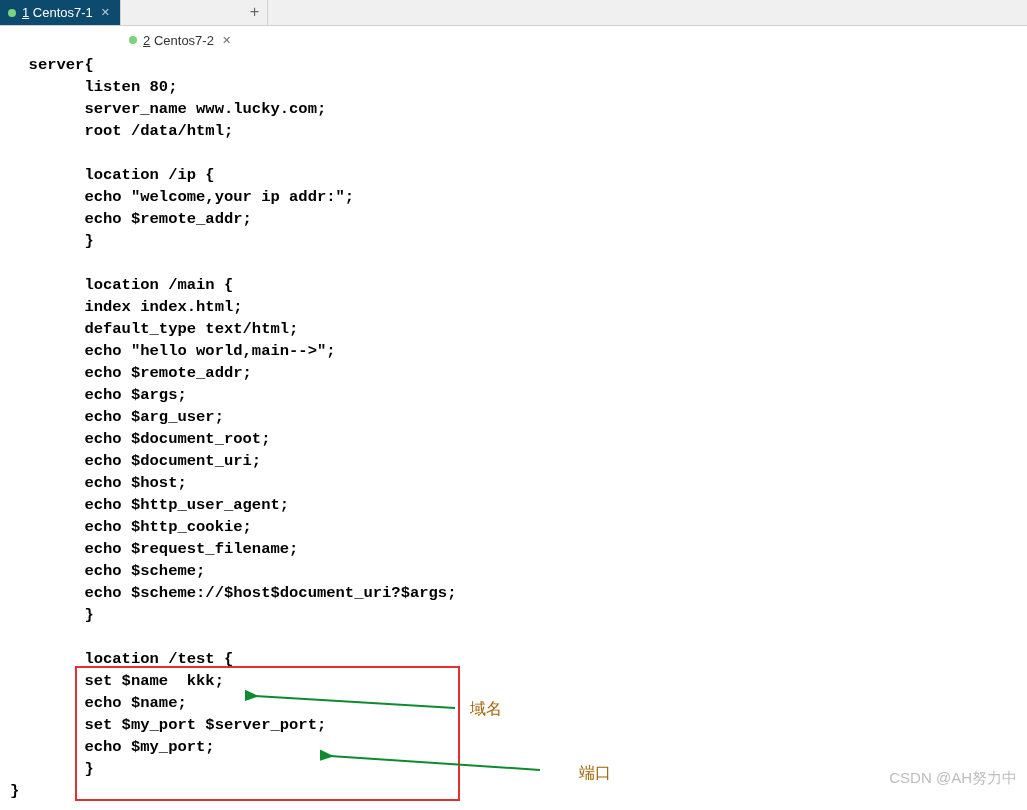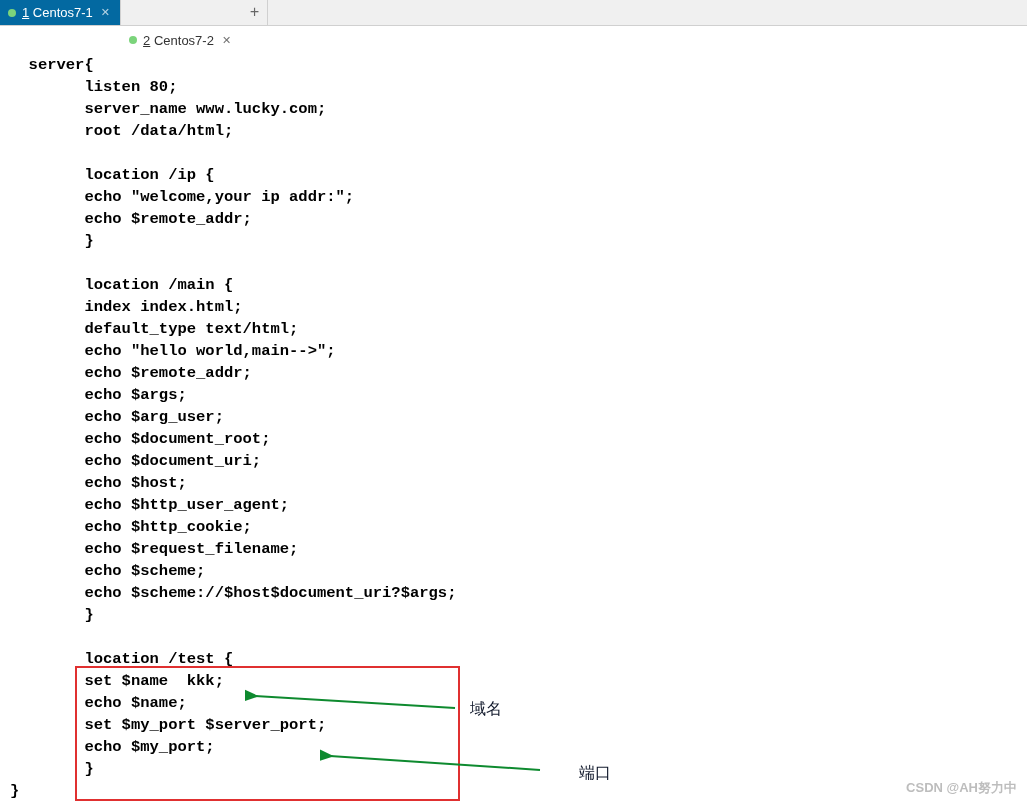--- a/index.html
+++ b/index.html
@@ -22,21 +22,21 @@
       display: flex;
       align-items: center;
       padding: 0 8px;
       border-right: 1px solid #d0d0d0;
       font-family: -apple-system, "Segoe UI", Arial, sans-serif;
       font-size: 13px;
       gap: 6px;
       cursor: pointer;
     }
     .tab.active {
-      background: #0369a1;
+      background: #0c4a6e;
       color: #fff;
     }
     .tab.inactive {
       background: #c4b5fd;
       color: #333;
       margin-top: 40px;
     }
     .dot {
       width: 8px;
       height: 8px;
@@ -72,37 +72,36 @@
       font-weight: 600;
       position: relative;
     }
     .highlight-box {
       position: absolute;
       border: 2px solid #e03030;
       pointer-events: none;
     }
     .annotation {
       position: absolute;
-      color: #0f172a;
+      color: #a16207;
       font-family: "Microsoft YaHei", Arial, sans-serif;
       font-size: 16px;
       font-weight: 400;
     }
     .arrow-svg {
       position: absolute;
       pointer-events: none;
     }
     .watermark {
       position: absolute;
       right: 10px;
-      bottom: 13px;
+      bottom: 22px;
       color: #bdbdbd;
       font-family: Arial, sans-serif;
-      font-size: 13px;
-      font-weight: bold;
+      font-size: 15px;
     }
   </style>
 </head>
 <body>
 
 <div class="tab-bar">
   <div class="tab active">
     <span class="dot"></span>
     <span><span class="tab-num">1</span> <span>Centos7-1</span></span>
     <span class="tab-close">✕</span>

